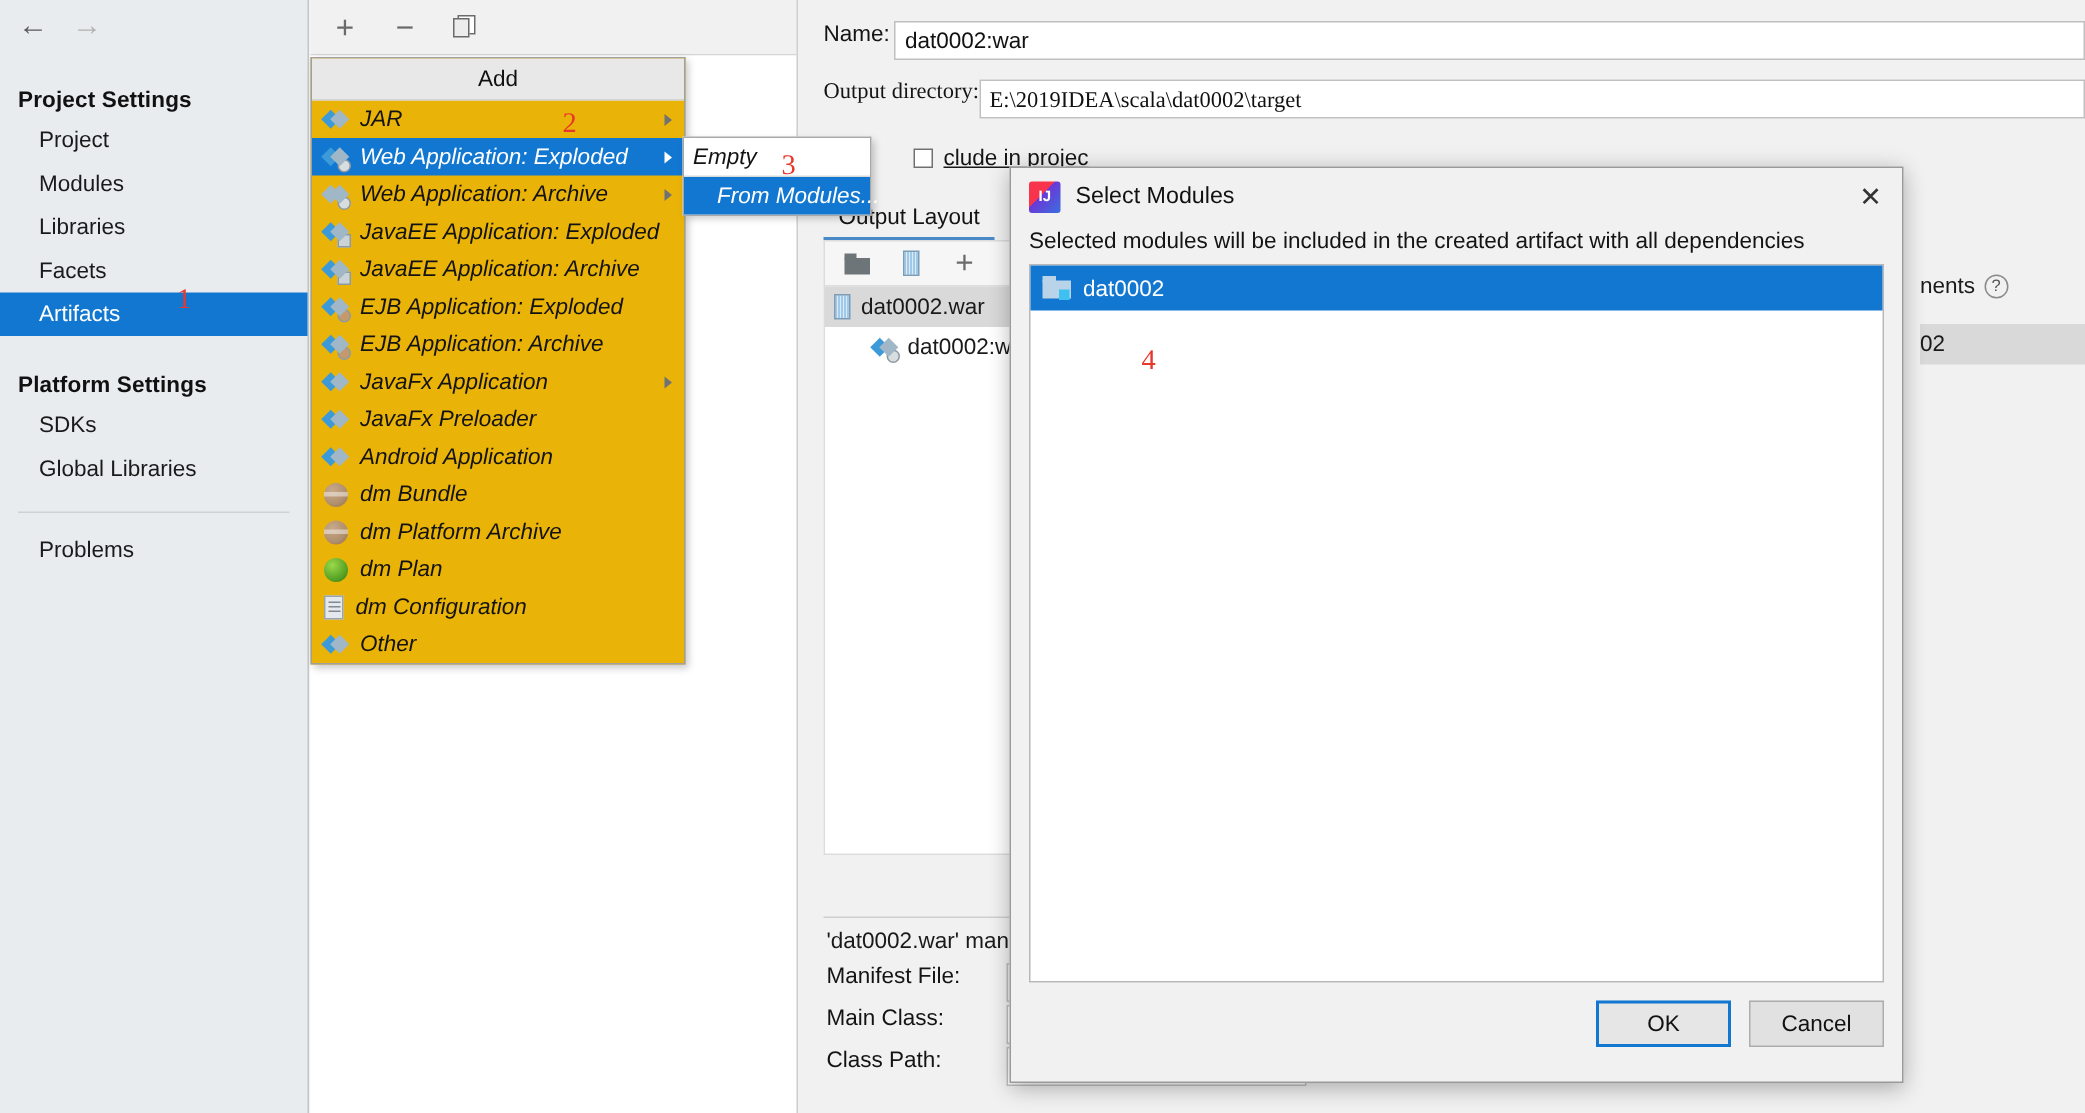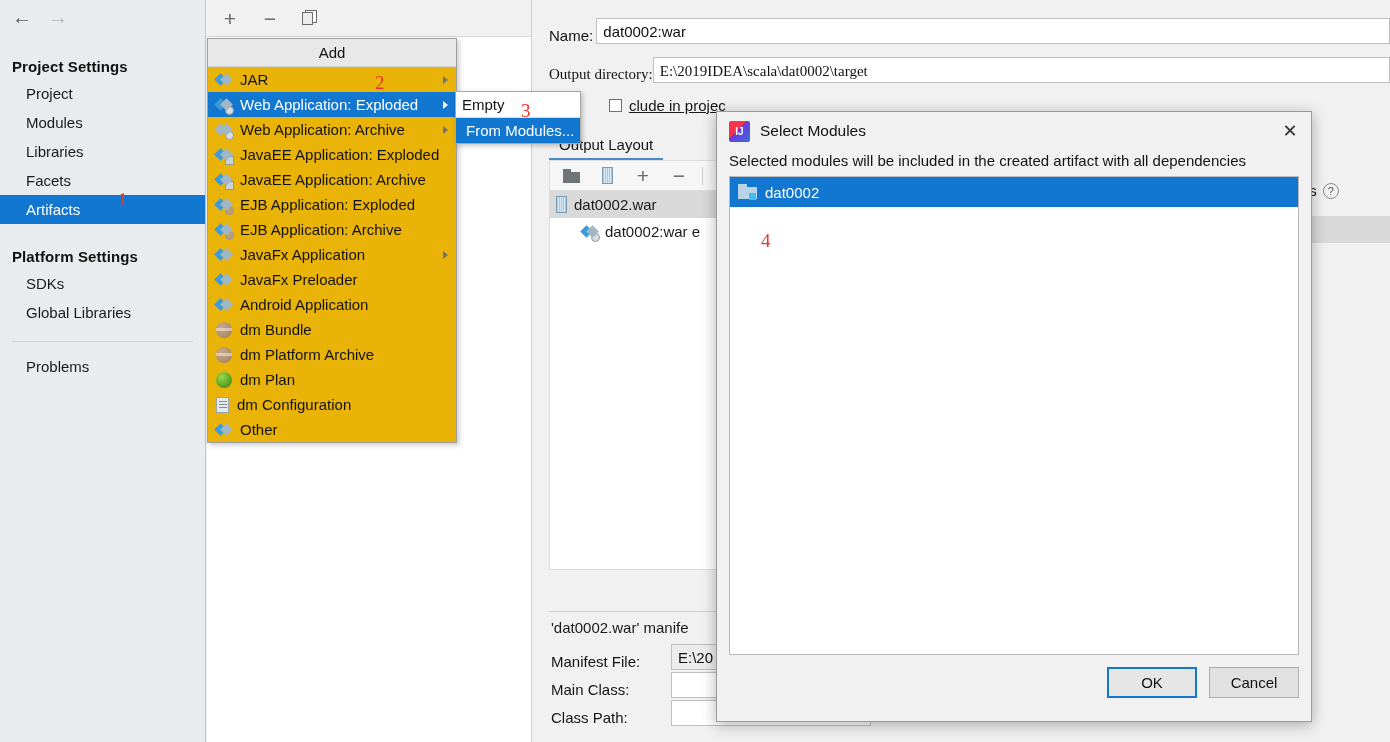--- a/index.html
+++ b/index.html
@@ -104,21 +104,21 @@
   .detail {
     position: absolute;
     left: 531px; top: 0;
     right: 0; bottom: 0;
     background: #f1f1f1;
     box-sizing: border-box;
     border-left: 1px solid #cfcfcf;
   }
   .field-row {
     display: flex;
-    align-items: flex-end;
+    align-items: flex-start;
     height: 30px;
     margin-left: 17px;
   }
   .field-label {
     font-size: 15px;
     color: #141414;
     white-space: nowrap;
   }
   .textinput {
     background: #ffffff;
@@ -219,21 +219,21 @@
     display: flex;
     align-items: center;
     height: 25px;
     padding-left: 8px;
     font-size: 15px;
     color: #131313;
     white-space: nowrap;
     position: relative;
   }
   .menu-item.selected { background: #1177d1; color: #fff; }
-  .menu-item .mlabel { margin-left: 8px; }
+  .menu-item .mlabel { margin-left: 8px; font-style: italic; }
   .menu-arrow {
     position: absolute;
     right: 8px;
     width: 0; height: 0;
     border-left: 5px solid #6f7274;
     border-top: 4px solid transparent;
     border-bottom: 4px solid transparent;
   }
   .menu-item.selected .menu-arrow { border-left-color: #ffffff; }
 
@@ -690,25 +690,25 @@
       <span class="mlabel">Other</span>
     </div>
   </div>
 
   <div class="submenu" style="left:455px;top:91px;width:126px;">
     <div class="menu-item">
       <span class="mlabel" style="margin-left:0;">Empty</span>
     </div>
     <div class="submenu-sep"></div>
     <div class="menu-item selected">
-      <span class="mlabel" style="margin-left:4px;">From Modules...</span>
+      <span class="mlabel" style="margin-left:16px;">From Modules...</span>
     </div>
   </div>
 
-  <div class="dialog" style="left:716px;top:111px;width:596px;height:611px;">
+  <div class="dialog" style="left:673px;top:111px;width:596px;height:611px;">
     <div class="dlg-titlebar">
       <span class="ij-logo"></span>
       <span class="dlg-title">Select Modules</span>
       <span class="dlg-close">✕</span>
     </div>
 
     <div class="dlg-desc">Selected modules will be included in the created artifact with all dependencies</div>
 
     <div class="dlg-list">
       <div class="dlg-list-row sel">

